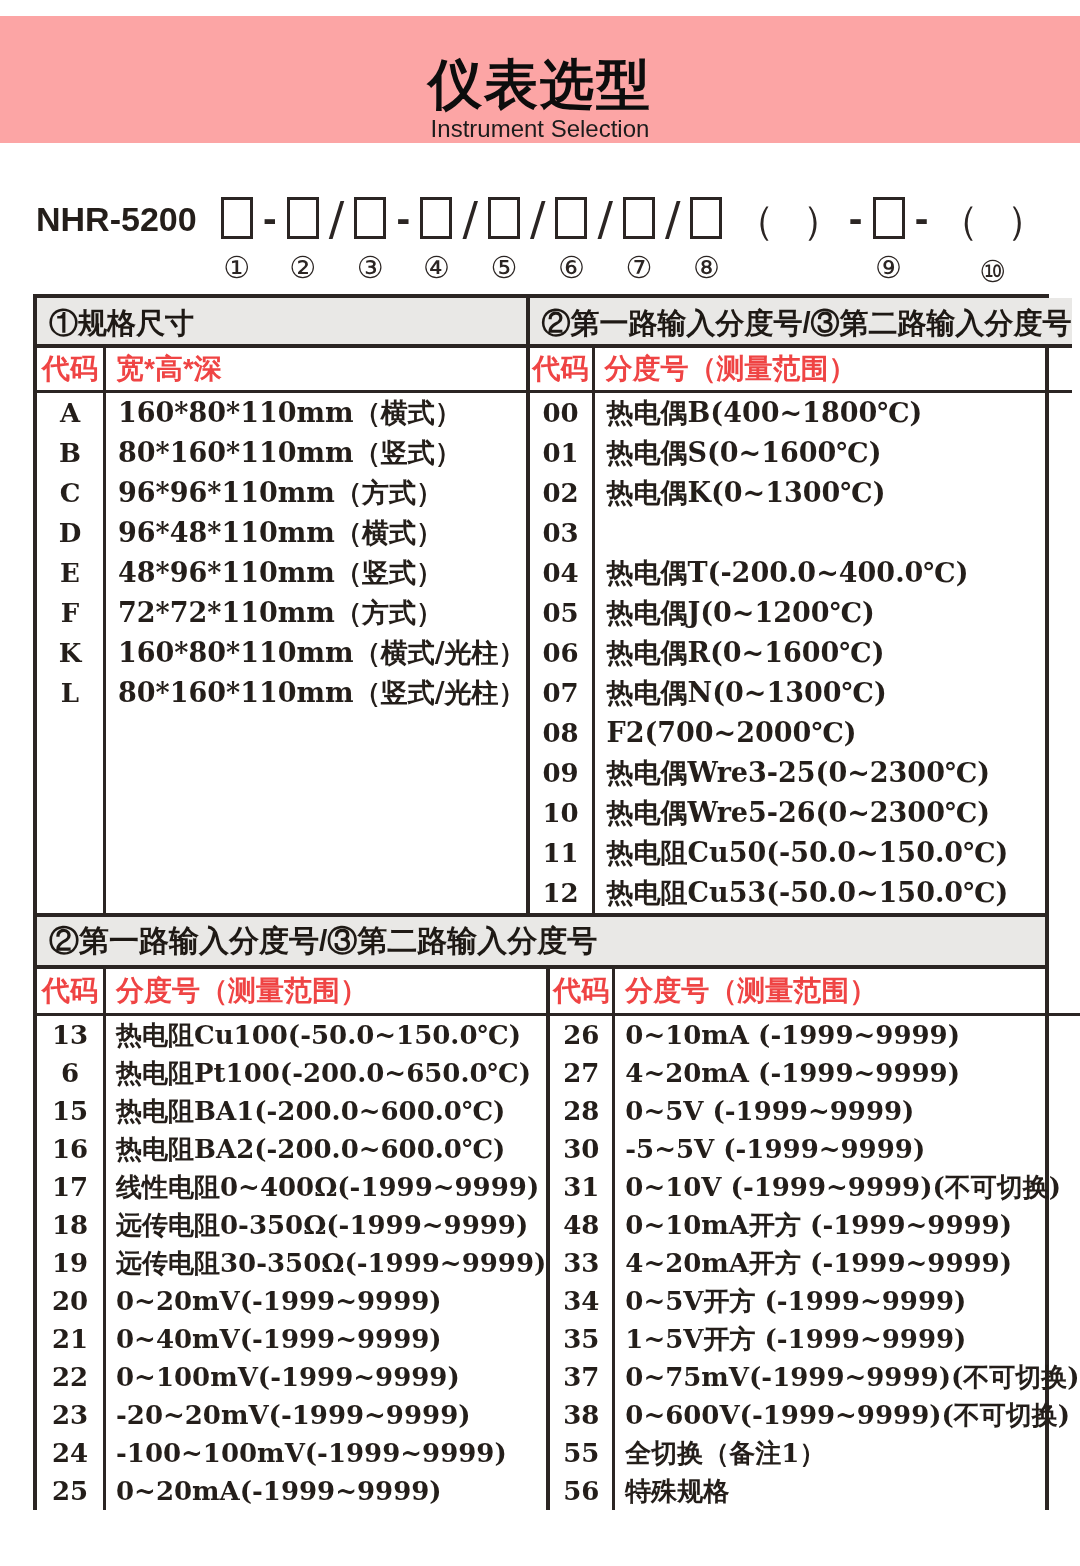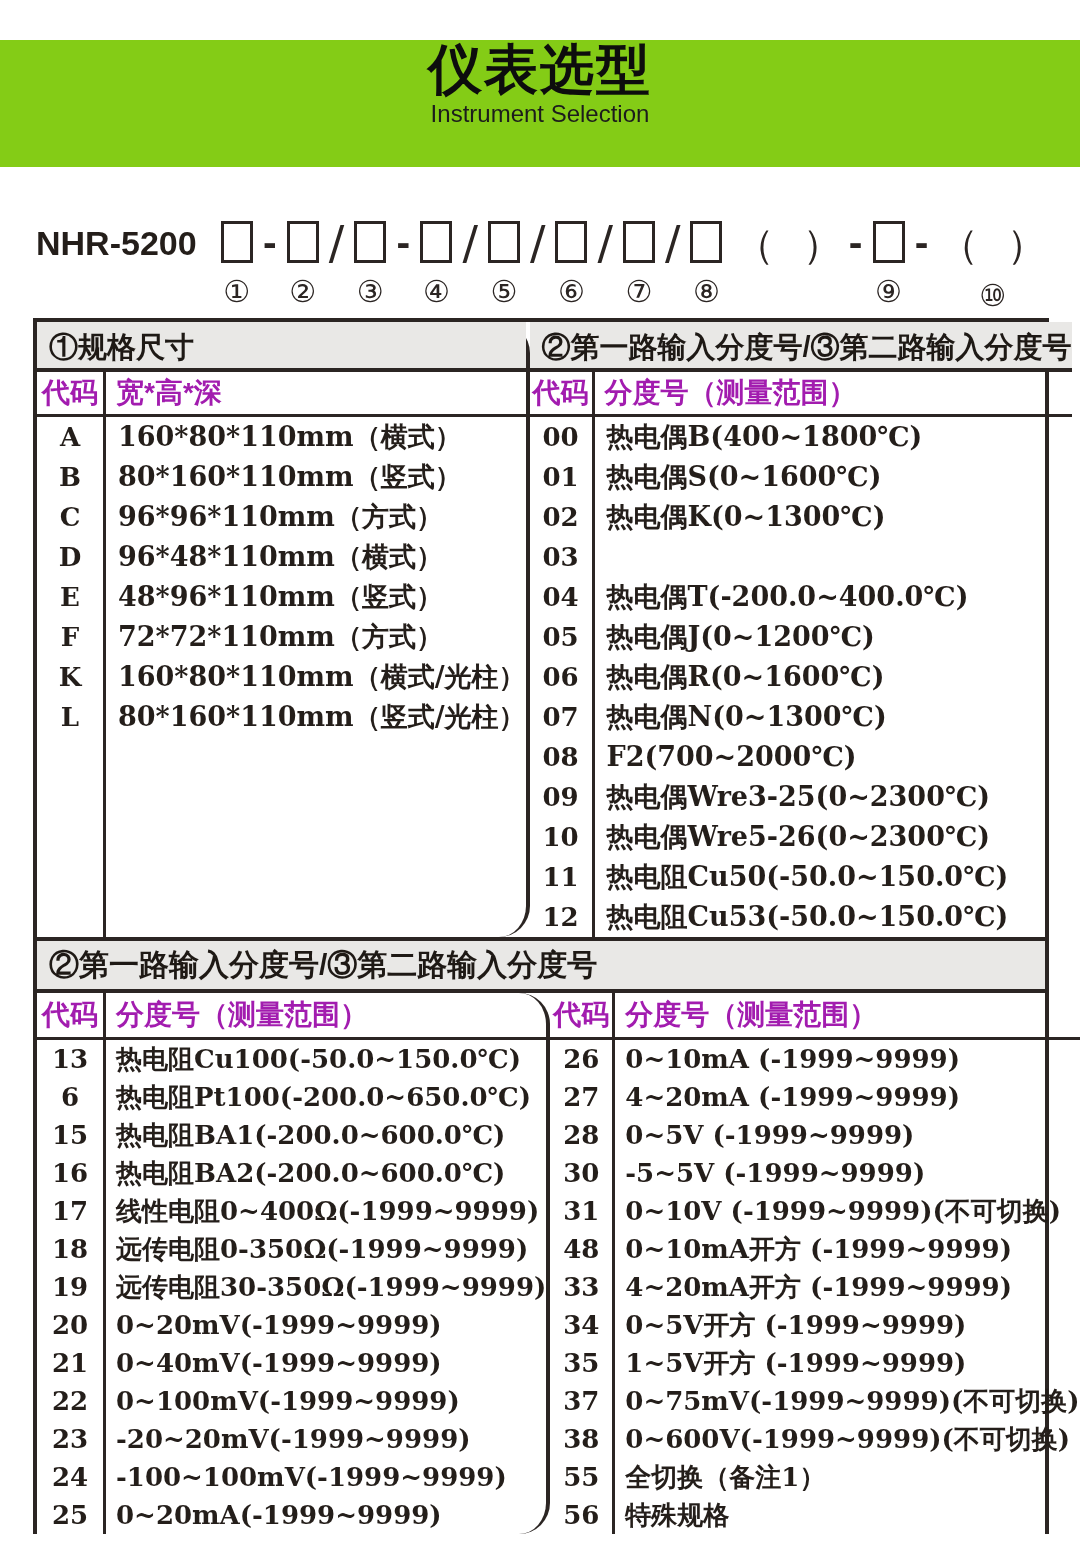--- a/index.html
+++ b/index.html
@@ -3,22 +3,22 @@
 <meta charset="utf-8">
 <style>
   html,body{margin:0;padding:0;}
   body{
     width:1080px;height:1566px;overflow:hidden;background:#ffffff;
     color:#241e1a;font-family:"DejaVu Serif",serif;
     position:relative;
   }
   
   .banner{
-    margin-top:40px;height:127px;background:#84cc16;
-    display:flex;flex-direction:column;align-items:center;justify-content:flex-start;
+    margin-top:16px;height:127px;background:#fca5a5;
+    display:flex;flex-direction:column;align-items:center;justify-content:flex-end;
   }
   .banner-title{
     font-family:"Liberation Sans",sans-serif;font-weight:700;font-size:54px;
     line-height:58px;color:#0d0d0d;letter-spacing:2px;
   }
   .banner-sub{
     font-family:"Liberation Sans",sans-serif;font-weight:400;font-size:24px;
     line-height:28px;color:#1c1c1c;margin-top:2px;
   }
   
@@ -43,31 +43,31 @@
   .paren-pair{display:inline-flex;}
   .paren-gap{display:inline-block;width:28px;}
   .paren-group{display:inline-flex;margin:0 4px;}
   
   .sel-table{
     margin:6px 0 0 33px;width:1016px;box-sizing:border-box;
     border:4px solid #2b2523;border-bottom:none;
   }
   .upper{display:flex;align-items:stretch;}
   .sec{display:flex;flex-direction:column;box-sizing:border-box;}
-  .sec-left{width:580px;border-right:4px solid #2b2523;border-radius:31px;}
+  .sec-left{width:580px;border-right:4px solid #2b2523;}
   .sec-right{flex:1;}
   .sec-header{
     height:50px;background:#e9e8e6;border-bottom:4px solid #2b2523;
     font-family:"Liberation Sans",sans-serif;font-weight:700;font-size:29px;
     line-height:50px;padding-left:12px;box-sizing:border-box;color:#1e1915;
     white-space:nowrap;
   }
   .col-header{
     display:flex;height:42px;border-bottom:3px solid #2b2523;
-    font-family:"Liberation Sans",sans-serif;font-weight:700;font-size:28px;color:#a21caf;
+    font-family:"Liberation Sans",sans-serif;font-weight:700;font-size:28px;color:#ef4444;
   }
   .col-header .code-w{
     border-right:3px solid #2b2523;text-align:center;line-height:42px;flex:none;
   }
   .col-header .val-w{flex:1;line-height:42px;padding-left:10px;white-space:nowrap;}
   .data-area{flex:1;display:flex;flex-direction:column;}
   .trow{display:flex;flex:none;}
   .trow .code{
     border-right:3px solid #2b2523;text-align:center;flex:none;
     font-weight:700;font-size:26px;

